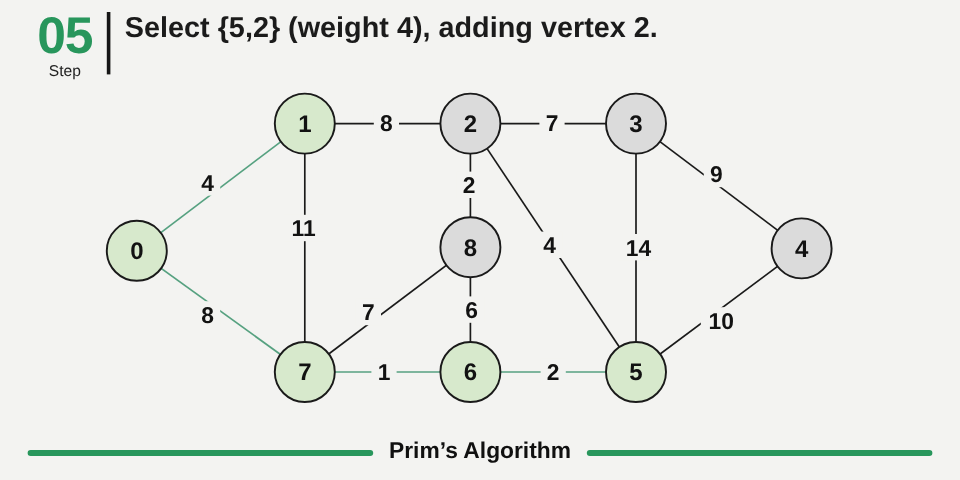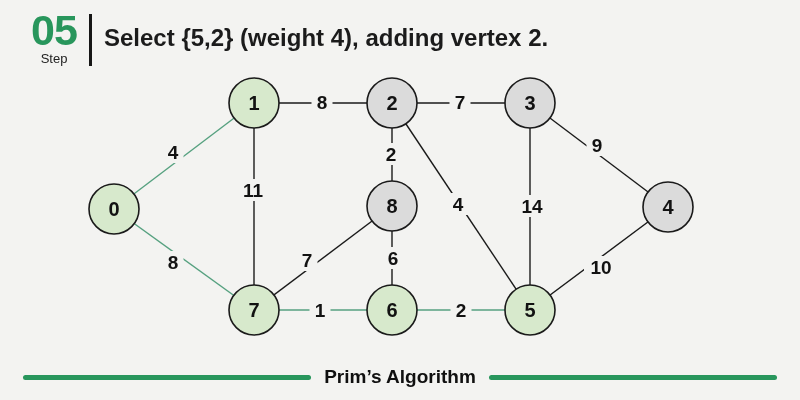--- a/index.html
+++ b/index.html
@@ -2,21 +2,21 @@
 <html><head>
 <meta charset="utf-8">
 <style>
   html,body{margin:0;padding:0;background:#e8e8e8;}
   .stage{
     position:relative;width:800px;height:400px;overflow:hidden;
     background:var(--background,#f3f3f1);
     font-family:"Liberation Sans",sans-serif;
   }
   
-  .header{position:absolute;left:28px;top:10px;display:flex;align-items:flex-end;}
+  .header{position:absolute;left:28px;top:10px;display:flex;align-items:flex-start;}
   .step-block{display:flex;flex-direction:column;align-items:center;width:52px;}
   .step-number{
     font-size:43px;font-weight:800;letter-spacing:-1px;line-height:0.95;
     color:var(--accent-green,#28965c);
   }
   .step-label{font-size:13px;font-weight:400;color:#222;margin-top:0px;}
   .step-divider{width:3px;height:52px;background:#161616;margin:0 12px 0 9px;}
   .description{font-size:24px;font-weight:600;color:#1b1b1b;padding-bottom:14px;}
   
   svg.graph{position:absolute;left:0;top:0;}

